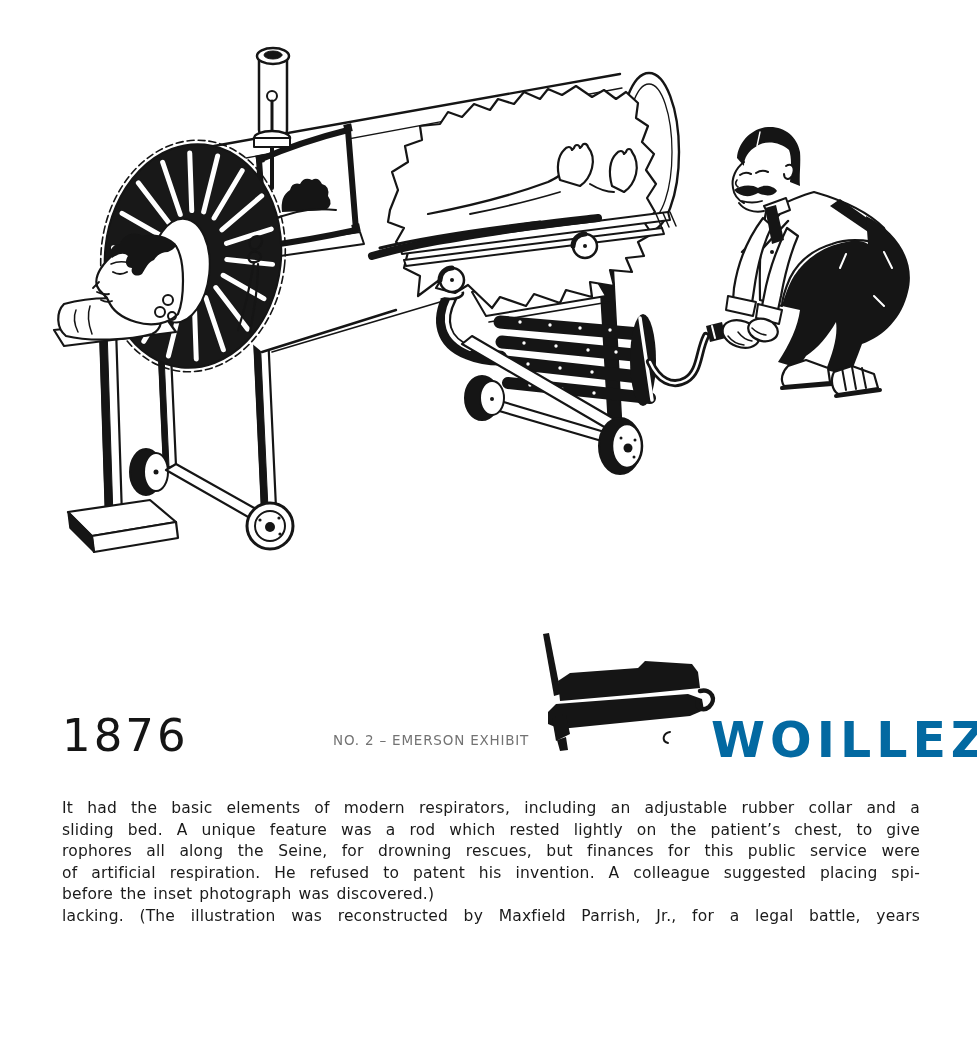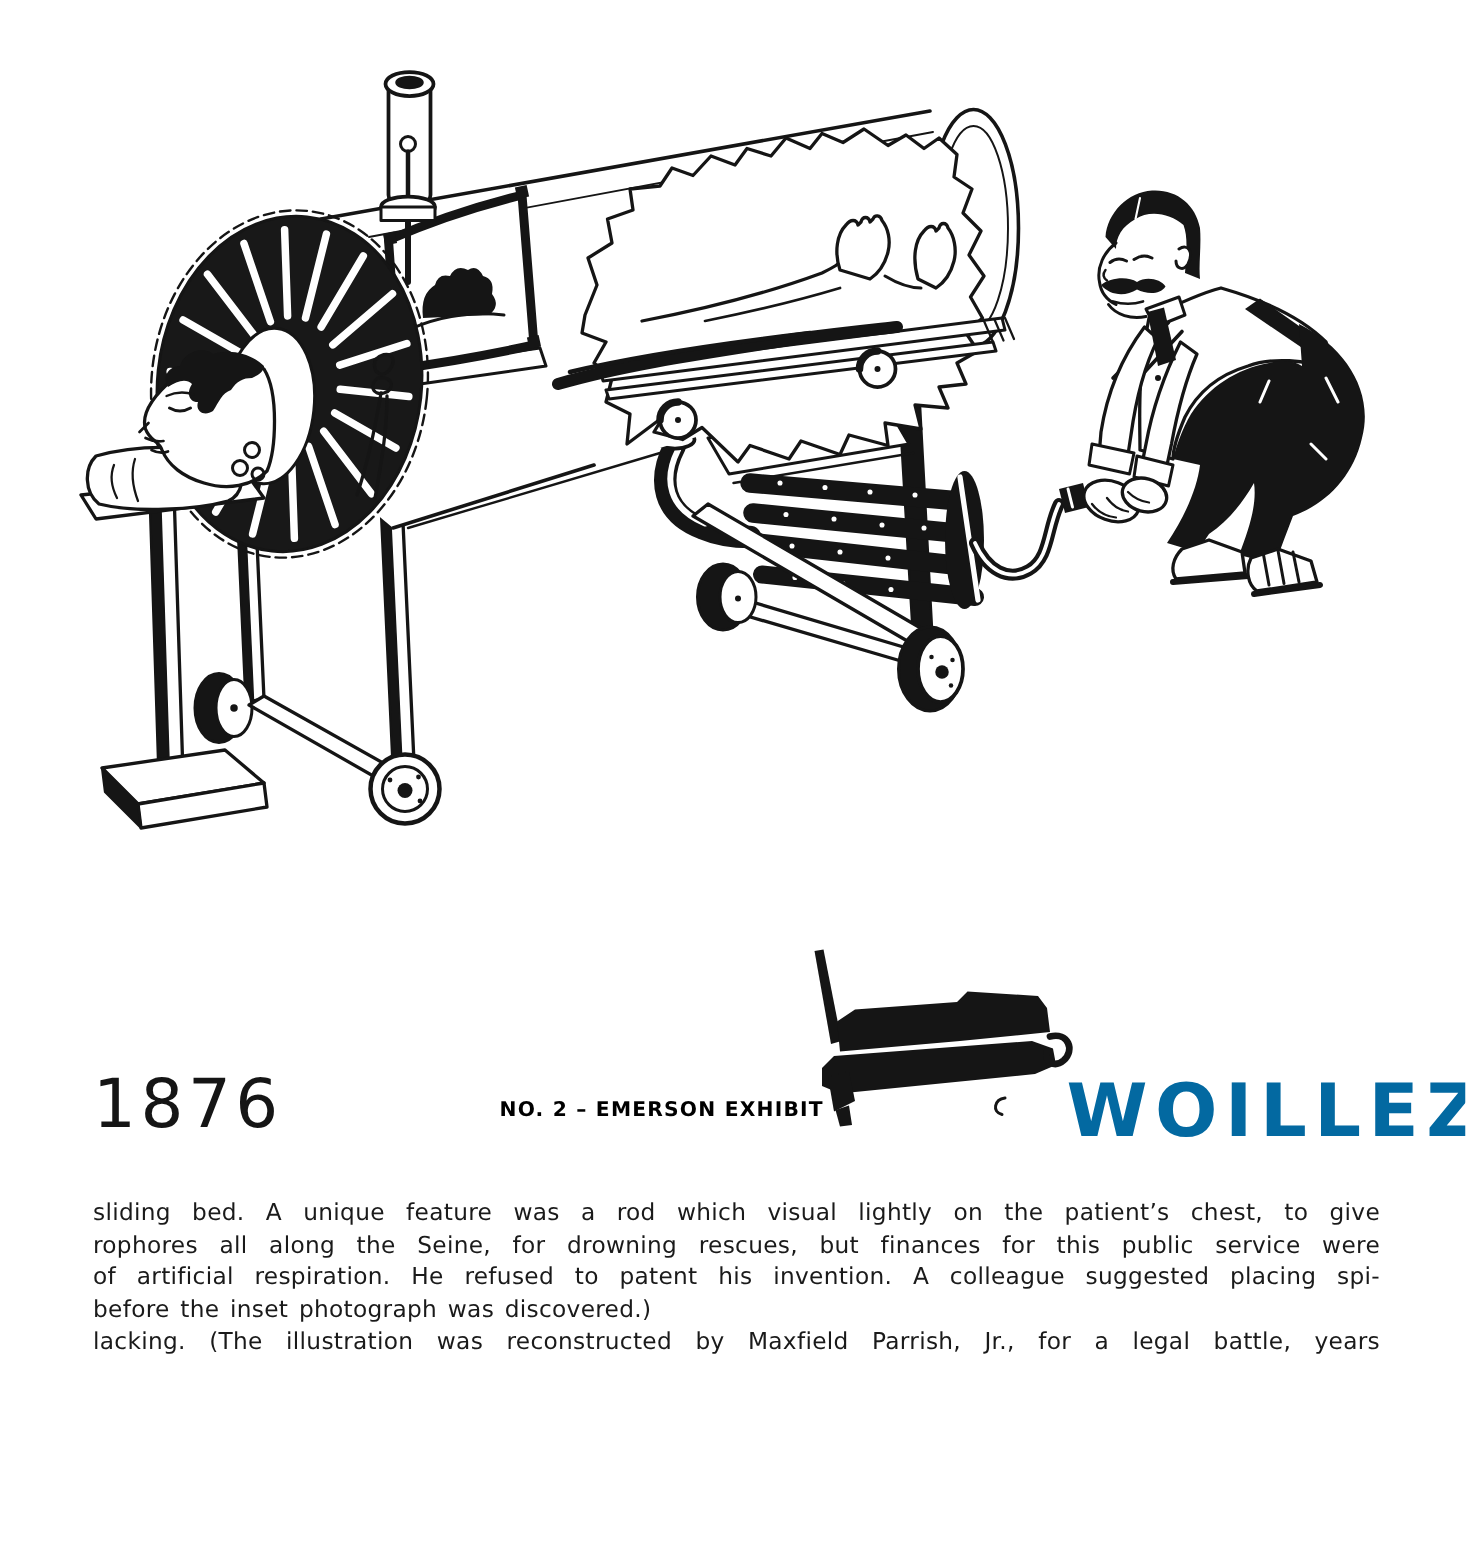--- a/index.html
+++ b/index.html
@@ -3,21 +3,21 @@
 <meta charset="utf-8">
 <style>
   html,body{margin:0;padding:0;background:#ffffff;}
   .page{position:relative;width:977px;height:1039px;background:#ffffff;overflow:hidden;
         font-family:"DejaVu Sans","Liberation Sans",sans-serif;color:#151515;}
   .art{position:absolute;left:0;top:0;}
   svg *{stroke-linejoin:round;stroke-linecap:round;}
   .year{position:absolute;left:62px;top:713px;font-size:45px;line-height:1;
         letter-spacing:3px;font-weight:400;color:#151515;}
   .exhibit{position:absolute;left:333px;top:734px;font-size:13.5px;line-height:1;
-        letter-spacing:0.8px;font-weight:700;color:#000000;}
+        letter-spacing:0.8px;font-weight:400;color:#737373;}
   .inventor{position:absolute;left:711px;top:716px;font-size:49px;line-height:1;
         letter-spacing:5px;font-weight:700;color:#0369a1;}
   .caption{position:absolute;left:62px;top:798px;width:858px;font-size:15.5px;
         line-height:21.6px;letter-spacing:0.2px;word-spacing:2px;color:#1a1a1a;}
   .cline{text-align:justify;text-align-last:justify;white-space:normal;}
   .cline.first{text-indent:32px;}
   .cline.last{text-align-last:left;}
 </style>
 </head>
 <body>
@@ -296,20 +296,21 @@
     </g>
 
     <path d="M670,732 C663,733 661,741 668,743" fill="none" stroke="#151515" stroke-width="2"></path>
   </svg>
 
   <div class="year">1876</div>
   <div class="exhibit">NO. 2 – EMERSON EXHIBIT</div>
   <div class="inventor">WOILLEZ</div>
 
   <div class="caption">
-    <div class="cline">sliding bed. A unique feature was a rod which visual lightly on the patient’s chest, to give</div>
+    <div class="cline">It had the basic elements of modern respirators, including an adjustable rubber collar and a</div>
+    <div class="cline">sliding bed. A unique feature was a rod which rested lightly on the patient’s chest, to give</div>
     <div class="cline">rophores all along the Seine, for drowning rescues, but finances for this public service were</div>
     <div class="cline">of artificial respiration. He refused to patent his invention. A colleague suggested placing spi-</div>
     <div class="cline last">before the inset photograph was discovered.)</div>
     <div class="cline">lacking. (The illustration was reconstructed by Maxfield Parrish, Jr., for a legal battle, years</div>
   </div>
 
 </div>
 
 </body></html>

